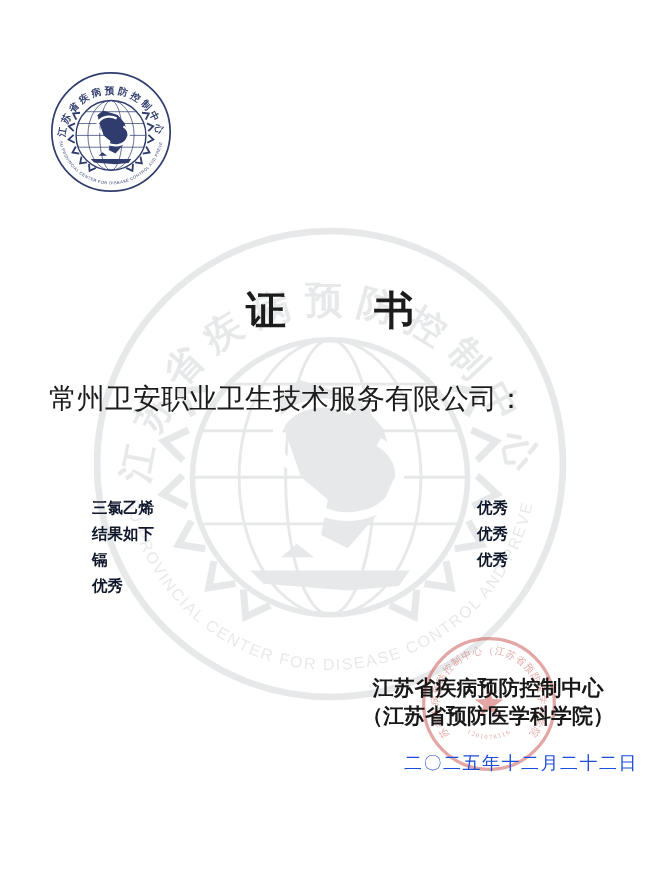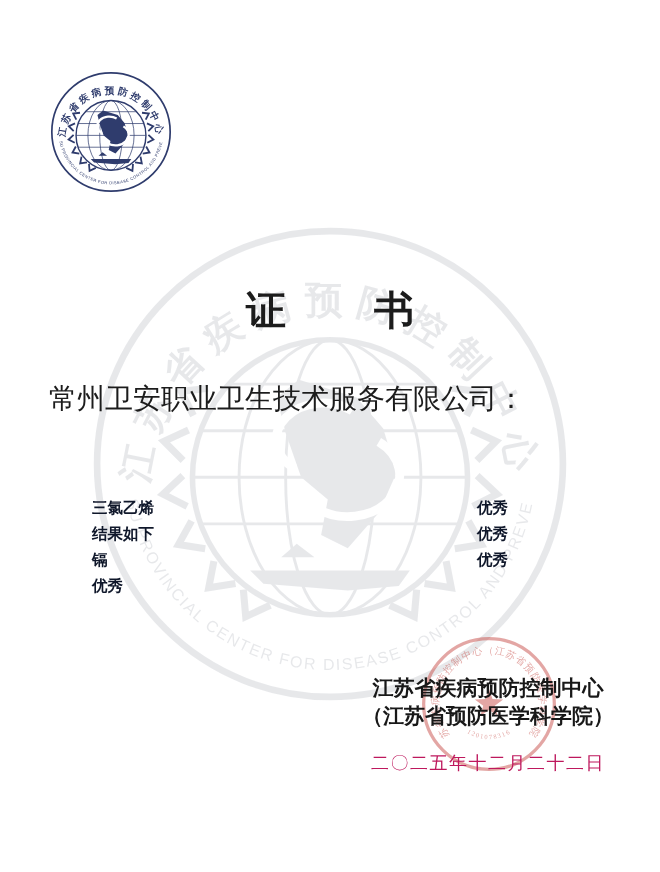--- a/index.html
+++ b/index.html
@@ -29,21 +29,21 @@
     font-size:21px;line-height:32px;text-indent:42px;z-index:2;text-align:justify;
   }
   .results{position:absolute;left:92px;top:495px;width:416px;z-index:2;
     font-family:"Liberation Sans","DejaVu Sans",sans-serif;}
   .result-row{display:flex;justify-content:space-between;align-items:center;height:26px;
     font-size:15.5px;font-weight:700;color:#0f172a;}
   
   .footer{position:absolute;left:338px;width:300px;top:674px;text-align:center;z-index:2;}
   .issuer{font-family:"Liberation Sans","DejaVu Sans",sans-serif;
     font-size:21px;font-weight:700;line-height:28px;color:#181818;}
-  .cert-date{margin-top:21px;font-size:18px;letter-spacing:1.5px;color:#be185d;}
+  .cert-date{margin-top:21px;font-size:18px;letter-spacing:1.5px;color:#1d4ed8;text-align:right;}
   
   .stamp{position:absolute;left:419px;top:634px;width:140px;height:140px;color:#c8504b;opacity:0.5;z-index:1;}
   .stamp svg{width:100%;height:100%;display:block;}
   .em-top-text{font-family:"Liberation Sans","DejaVu Sans",sans-serif;font-weight:bold;}
   .em-bottom-text{font-family:"Liberation Sans","DejaVu Sans",sans-serif;}
   .stamp-ring-text{font-family:"Liberation Sans","DejaVu Sans",sans-serif;}
 </style>
 </head>
 <body>
 

